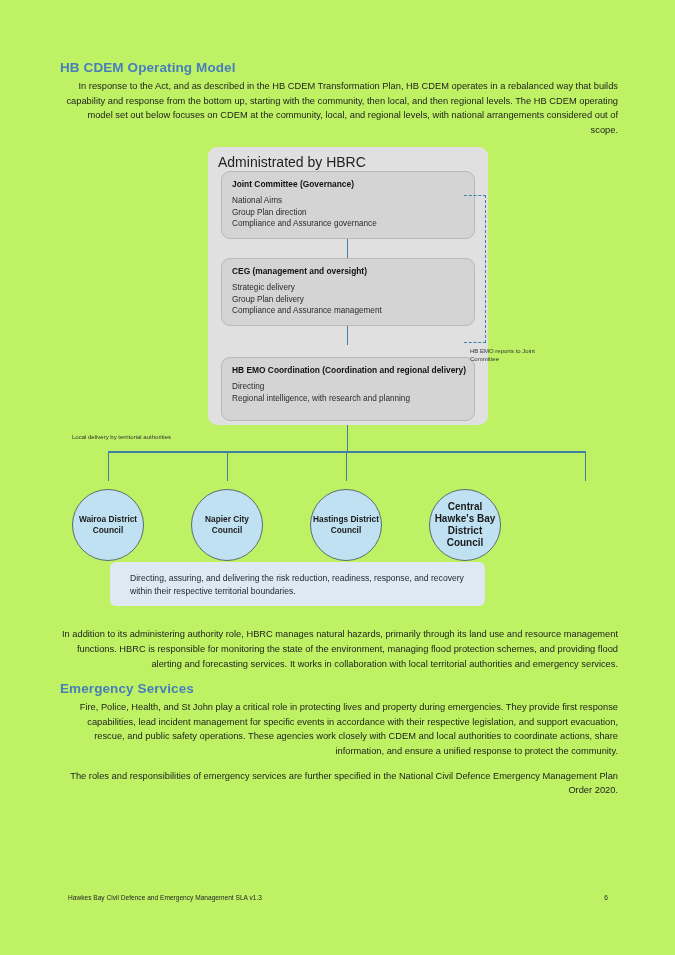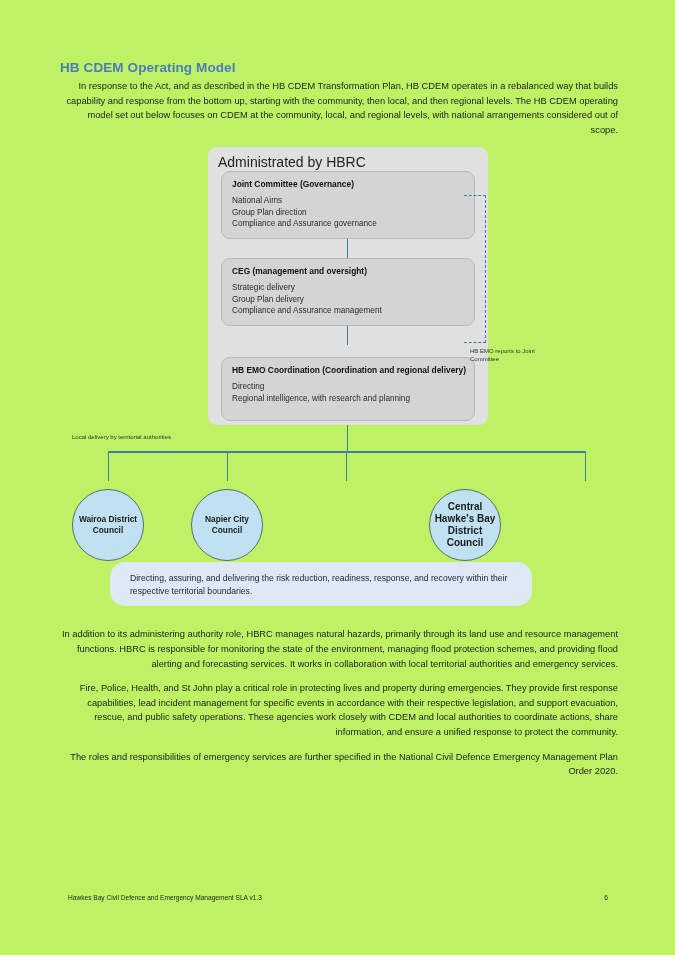--- a/index.html
+++ b/index.html
@@ -182,24 +182,24 @@
   }
   .c1 { left: 12px; }
   .c2 { left: 131px; }
   .c3 { left: 250px; }
   .c4 { left: 369px; font-size: 10px; line-height: 12px; }
 
   .footer-bar {
     position: absolute;
     left: 50px;
     top: 415px;
-    width: 422px;
+    width: 375px;
     height: 44px;
     background: #dfe9f3;
-    border-radius: 15px;
+    border-radius: 6px;
     box-sizing: border-box;
     padding: 10px 20px;
     font-size: 8.6px;
     line-height: 13px;
     color: #16232e;
   }
 
   
   .doc-footer {
     position: absolute;
@@ -257,27 +257,29 @@
       <div class="left-label">Local delivery by territorial authorities</div>
 
       <div class="hbar"></div>
       <div class="drop d1"></div>
       <div class="drop d2"></div>
       <div class="drop d3"></div>
       <div class="drop d4"></div>
 
       <div class="circle c1">Wairoa District Council</div>
       <div class="circle c2">Napier City Council</div>
+      <div class="circle c3">Hastings District Council</div>
       <div class="circle c4">Central Hawke's Bay District Council</div>
 
       <div class="footer-bar">Directing, assuring, and delivering the risk reduction, readiness, response, and recovery within their respective territorial boundaries.</div>
     </div>
 
     <p class="body-text">In addition to its administering authority role, HBRC manages natural hazards, primarily through its land use and resource management functions. HBRC is responsible for monitoring the state of the environment, managing flood protection schemes, and providing flood alerting and forecasting services. It works in collaboration with local territorial authorities and emergency services.</p>
 
+    <h2 class="section-heading">Emergency Services</h2>
     <p class="body-text">Fire, Police, Health, and St John play a critical role in protecting lives and property during emergencies. They provide first response capabilities, lead incident management for specific events in accordance with their respective legislation, and support evacuation, rescue, and public safety operations. These agencies work closely with CDEM and local authorities to coordinate actions, share information, and ensure a unified response to protect the community.</p>
     <p class="body-text">The roles and responsibilities of emergency services are further specified in the National Civil Defence Emergency Management Plan Order 2020.</p>
 
   </div>
 
   <div class="doc-footer">
     <span>Hawkes Bay Civil Defence and Emergency Management SLA v1.3</span>
     <span>6</span>
   </div>
 </div>

